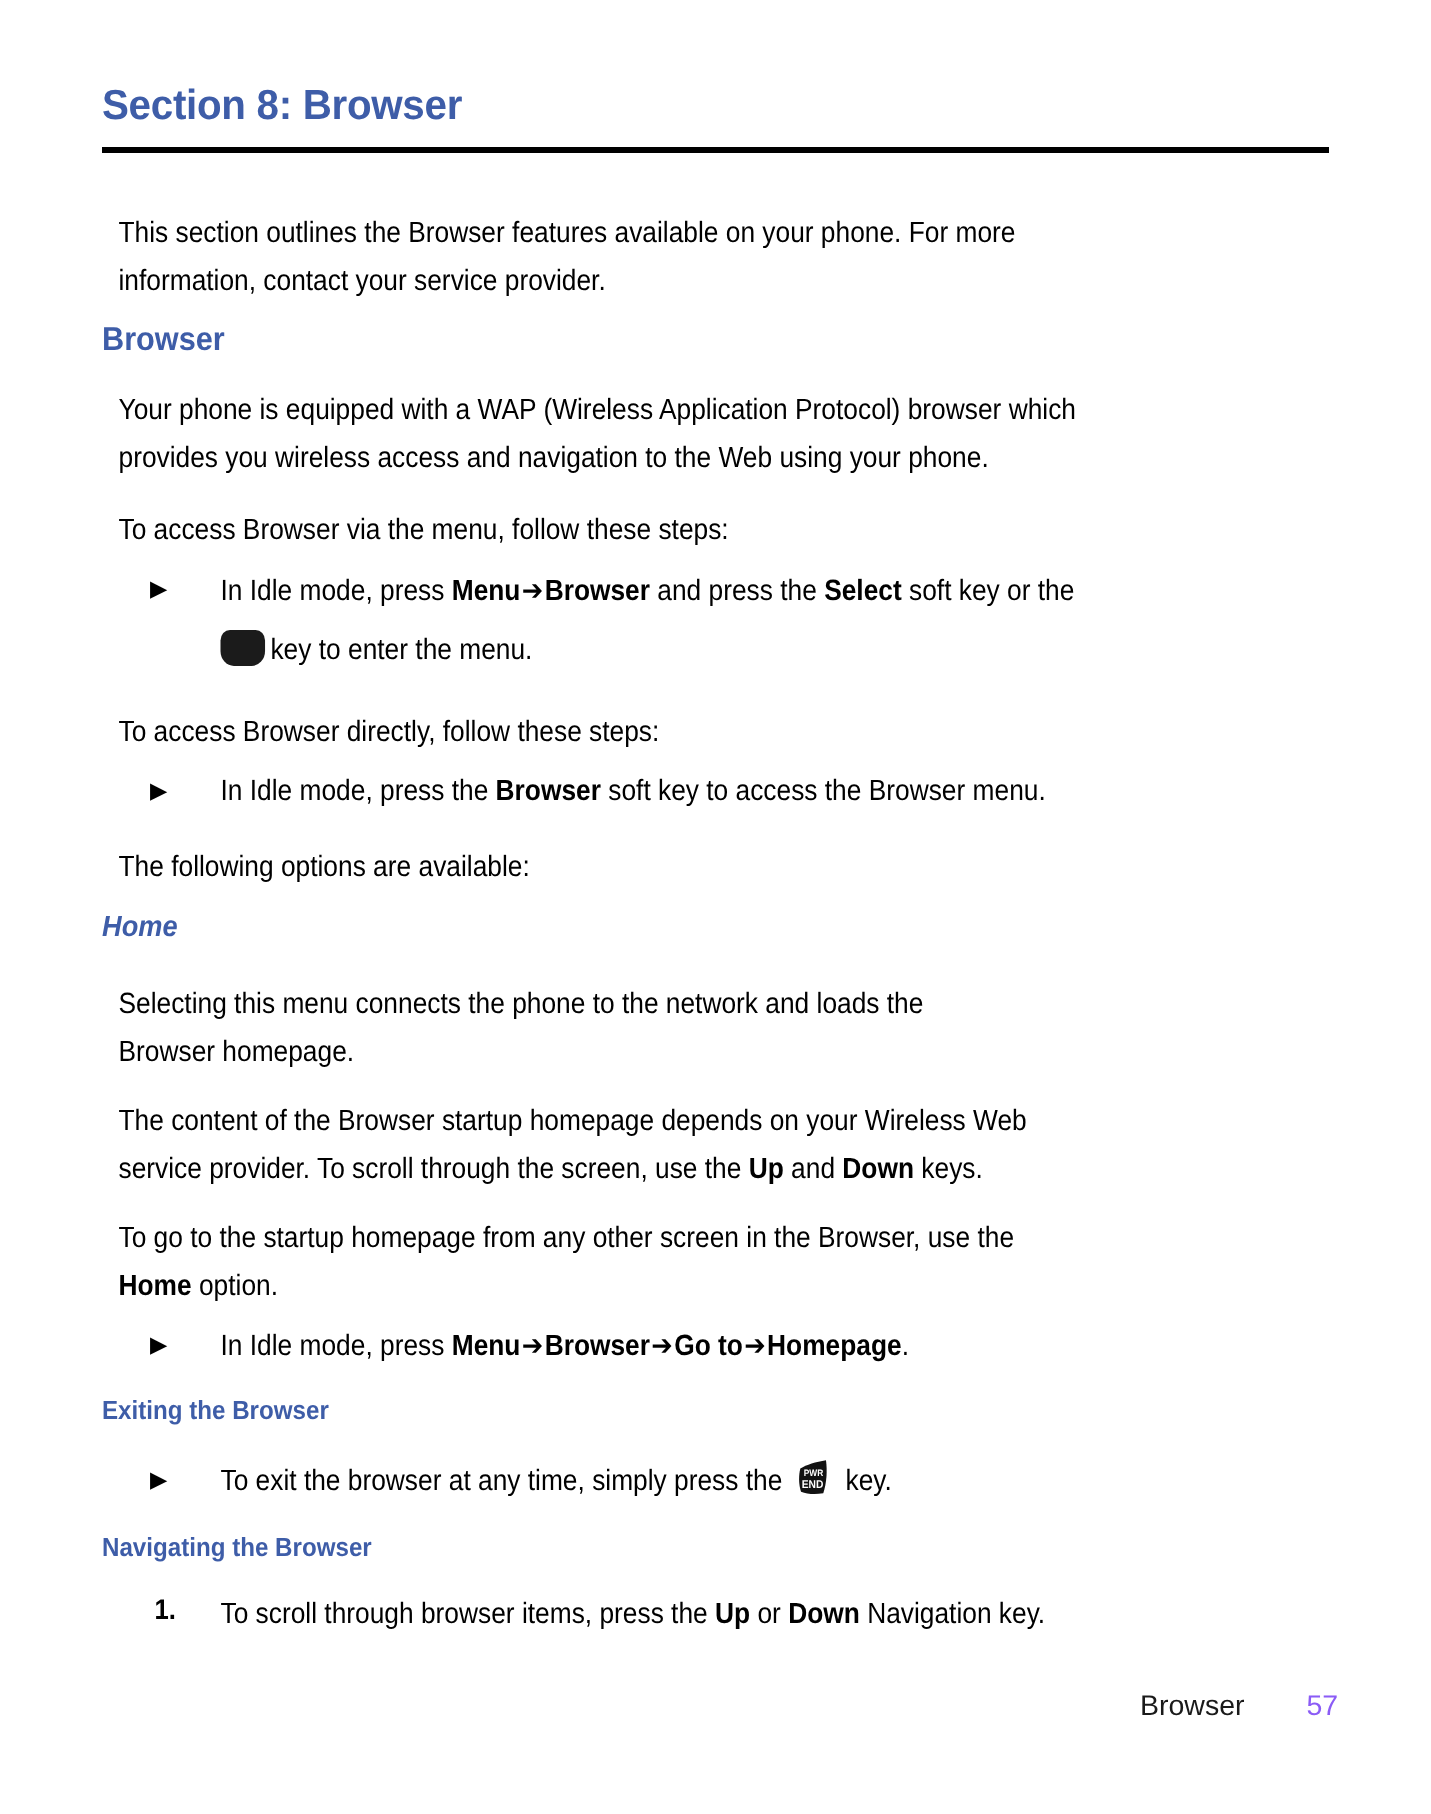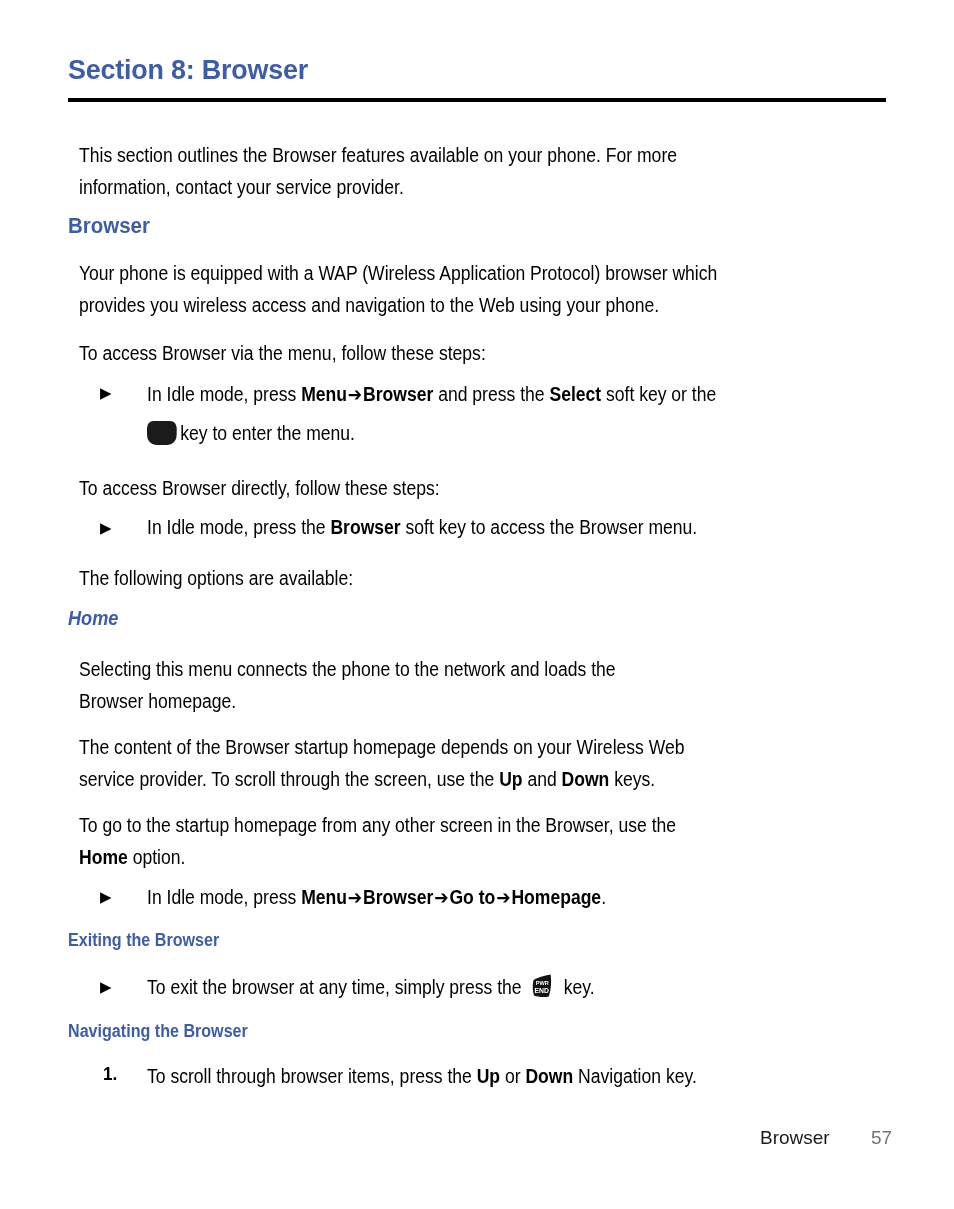--- a/index.html
+++ b/index.html
@@ -141,21 +141,21 @@
     top: 1127px;
     font-size: 19px;
     color: #1a1a1a;
     font-family: "Liberation Sans", "DejaVu Sans", sans-serif;
   }
   .footer-page {
     position: absolute;
     left: 871px;
     top: 1127px;
     font-size: 19px;
-    color: #737373;
+    color: #8b5cf6;
     font-family: "Liberation Sans", "DejaVu Sans", sans-serif;
   }
 </style>
 </head>
 <body>
 
 <div class="page">
 
   <div class="section-title">Section 8: Browser</div>
   <div class="title-rule"></div>

